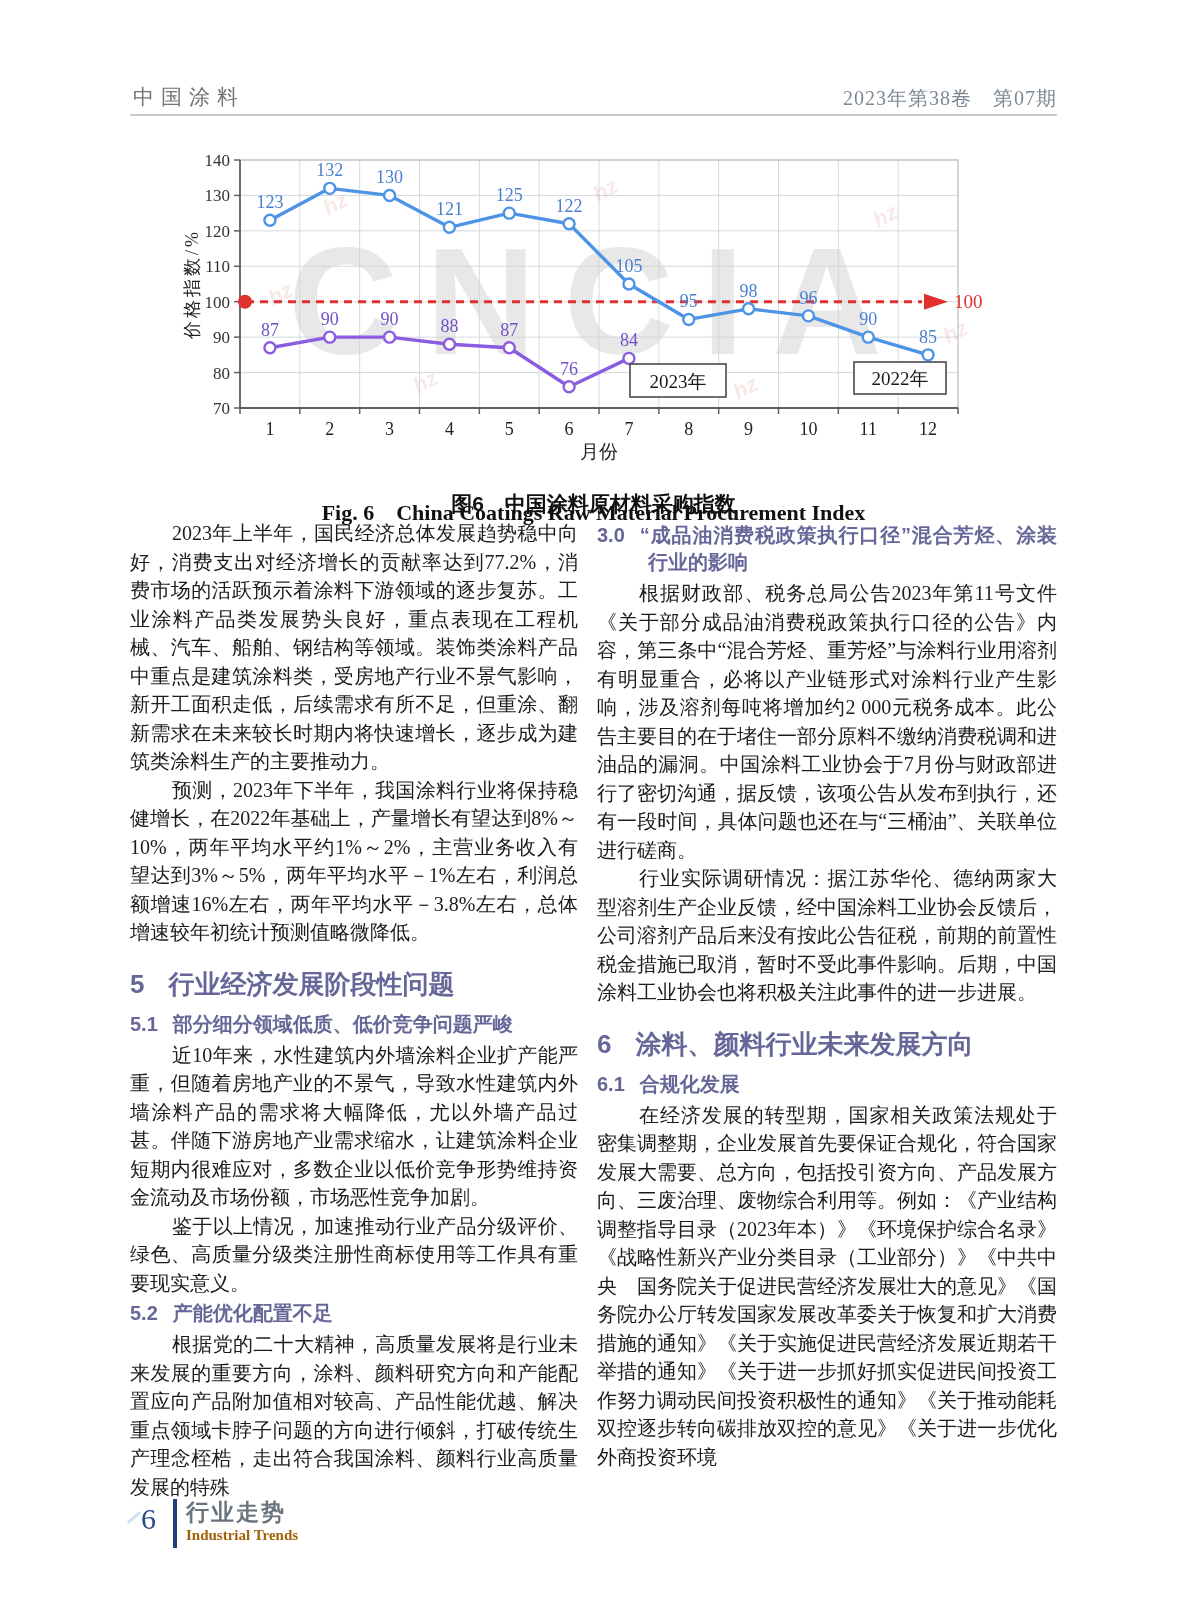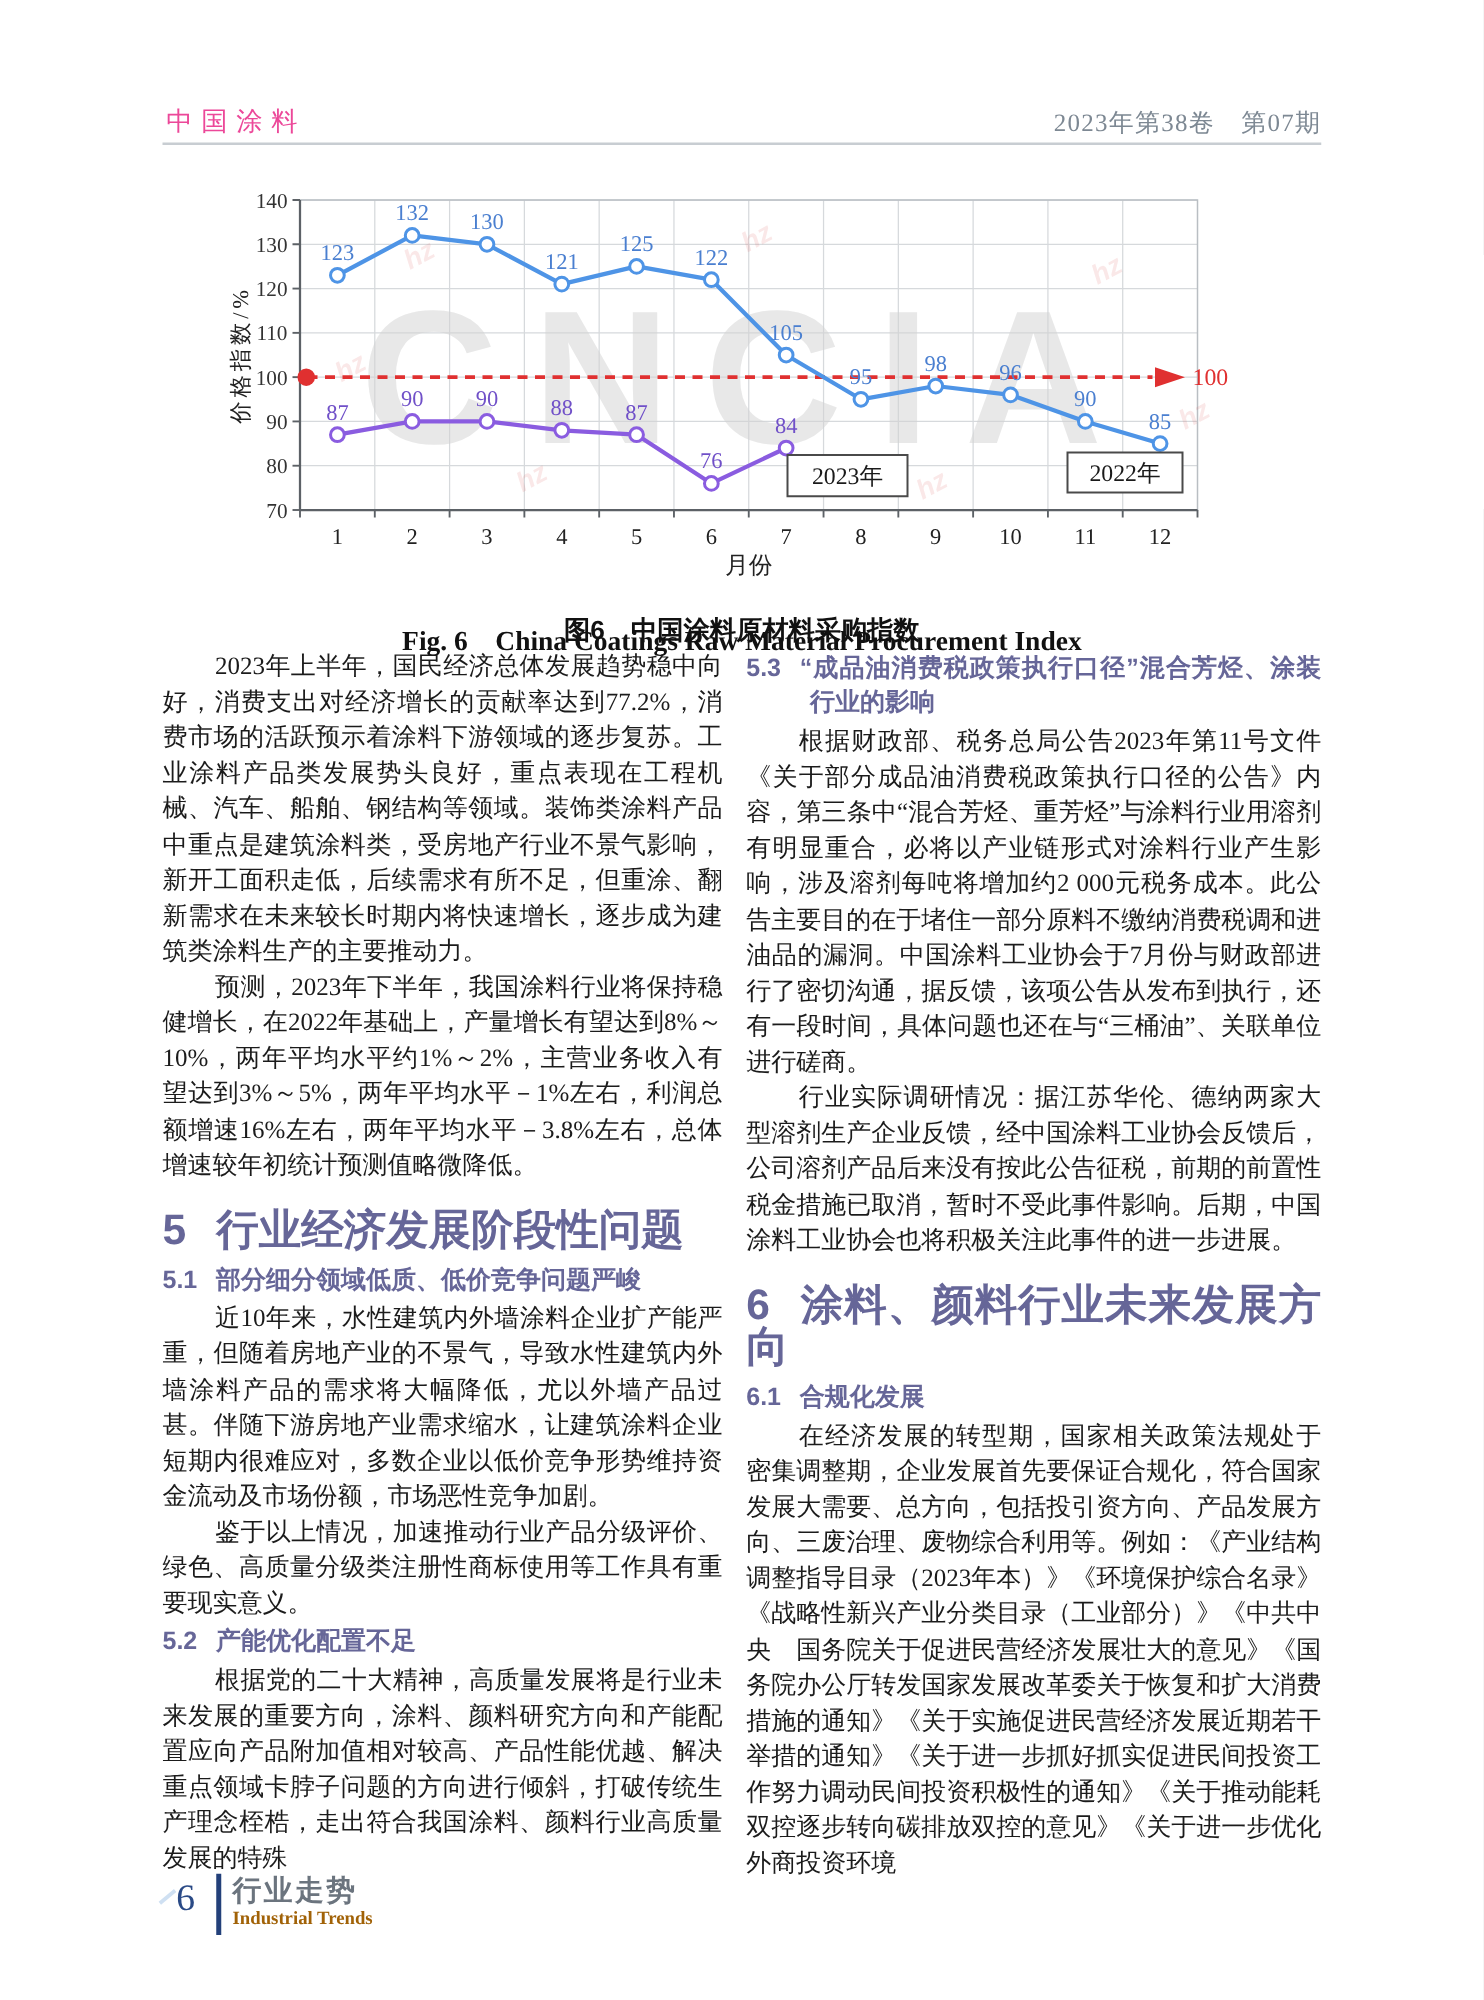--- a/index.html
+++ b/index.html
@@ -1,38 +1,38 @@
 <!DOCTYPE html>
 <html><head>
 <meta charset="utf-8">
 <style>
   html,body{margin:0;padding:0;background:#e8e8e8;}
   .page{position:relative;width:1187px;height:1600px;background:#ffffff;margin:0 auto;
         font-family:"Liberation Serif","DejaVu Serif",serif;color:#1b1b1b;overflow:hidden;}
 
   
-  .journal-title{position:absolute;left:133px;top:83px;font-size:21px;letter-spacing:7px;color:#ec4899;}
+  .journal-title{position:absolute;left:133px;top:83px;font-size:21px;letter-spacing:7px;color:#737373;}
   .issue-info{position:absolute;top:85px;right:130px;font-size:20px;color:#7d8893;letter-spacing:1px;text-align:right;}
   .header-rule{position:absolute;left:130px;top:114px;width:927px;height:2px;background:#c8cdd2;}
 
   
   .chart-wrap{position:absolute;left:178px;top:146px;width:830px;height:322px;}
   .cap-zh{position:absolute;left:130px;top:490px;width:927px;text-align:center;
           font-family:"Liberation Sans","DejaVu Sans",sans-serif;font-weight:bold;font-size:21px;color:#111;}
   .cap-en{position:absolute;left:130px;top:498px;width:927px;text-align:center;
           font-family:"Liberation Serif","DejaVu Serif",serif;font-weight:bold;font-size:22px;color:#111;}
 
   
   .col{position:absolute;top:519px;font-size:20px;line-height:28.5px;text-align:justify;}
   .col-left{left:130px;width:448px;}
   .col-right{left:597px;width:460px;}
   .para{margin:0;text-indent:2.1em;}
   .para.noindent{text-indent:0;}
   .sec2{font-family:"Liberation Sans","DejaVu Sans",sans-serif;font-weight:bold;color:#666698;
-        font-size:34px;line-height:34px;margin:20px 0 10px;text-indent:0;}
+        font-size:26px;line-height:34px;margin:20px 0 10px;text-indent:0;}
   .sec2 .num{margin-right:24px;}
   .sec3{font-family:"Liberation Sans","DejaVu Sans",sans-serif;font-weight:bold;color:#666698;
         font-size:20px;line-height:27px;margin:3px 0;padding-left:2.55em;text-indent:-2.55em;}
   .sec3 .num{margin-right:0.75em;}
 
   
   .foot-mark{position:absolute;left:126px;top:1516px;width:16px;height:3px;background:#cfe0f2;transform:rotate(-40deg);}
   .foot-num{position:absolute;left:141px;top:1502px;font-size:30px;color:#2a4a86;}
   .foot-bar{position:absolute;left:173px;top:1499px;width:4px;height:49px;background:#23407a;}
   .foot-zh{position:absolute;left:186px;top:1497px;font-family:"Liberation Sans","DejaVu Sans",sans-serif;
@@ -181,21 +181,21 @@
       <div class="para">2023年上半年，国民经济总体发展趋势稳中向好，消费支出对经济增长的贡献率达到77.2%，消费市场的活跃预示着涂料下游领域的逐步复苏。工业涂料产品类发展势头良好，重点表现在工程机械、汽车、船舶、钢结构等领域。装饰类涂料产品中重点是建筑涂料类，受房地产行业不景气影响，新开工面积走低，后续需求有所不足，但重涂、翻新需求在未来较长时期内将快速增长，逐步成为建筑类涂料生产的主要推动力。</div>
       <div class="para">预测，2023年下半年，我国涂料行业将保持稳健增长，在2022年基础上，产量增长有望达到8%～10%，两年平均水平约1%～2%，主营业务收入有望达到3%～5%，两年平均水平－1%左右，利润总额增速16%左右，两年平均水平－3.8%左右，总体增速较年初统计预测值略微降低。</div>
       <div class="sec2"><span class="num">5</span><span>行业经济发展阶段性问题</span></div>
       <div class="sec3"><span class="num">5.1</span><span>部分细分领域低质、低价竞争问题严峻</span></div>
       <div class="para">近10年来，水性建筑内外墙涂料企业扩产能严重，但随着房地产业的不景气，导致水性建筑内外墙涂料产品的需求将大幅降低，尤以外墙产品过甚。伴随下游房地产业需求缩水，让建筑涂料企业短期内很难应对，多数企业以低价竞争形势维持资金流动及市场份额，市场恶性竞争加剧。</div>
       <div class="para">鉴于以上情况，加速推动行业产品分级评价、绿色、高质量分级类注册性商标使用等工作具有重要现实意义。</div>
       <div class="sec3"><span class="num">5.2</span><span>产能优化配置不足</span></div>
       <div class="para">根据党的二十大精神，高质量发展将是行业未来发展的重要方向，涂料、颜料研究方向和产能配置应向产品附加值相对较高、产品性能优越、解决重点领域卡脖子问题的方向进行倾斜，打破传统生产理念桎梏，走出符合我国涂料、颜料行业高质量发展的特殊</div>
     </div>
   <div class="col col-right">
-      <div class="sec3"><span class="num">5.3</span><span>“成品油消费税政策执行口径”混合芳烃、涂装行业的影响</span></div>
+      <div class="sec3"><span class="num">3.0</span><span>“成品油消费税政策执行口径”混合芳烃、涂装行业的影响</span></div>
       <div class="para">根据财政部、税务总局公告2023年第11号文件《关于部分成品油消费税政策执行口径的公告》内容，第三条中“混合芳烃、重芳烃”与涂料行业用溶剂有明显重合，必将以产业链形式对涂料行业产生影响，涉及溶剂每吨将增加约2 000元税务成本。此公告主要目的在于堵住一部分原料不缴纳消费税调和进油品的漏洞。中国涂料工业协会于7月份与财政部进行了密切沟通，据反馈，该项公告从发布到执行，还有一段时间，具体问题也还在与“三桶油”、关联单位进行磋商。</div>
       <div class="para">行业实际调研情况：据江苏华伦、德纳两家大型溶剂生产企业反馈，经中国涂料工业协会反馈后，公司溶剂产品后来没有按此公告征税，前期的前置性税金措施已取消，暂时不受此事件影响。后期，中国涂料工业协会也将积极关注此事件的进一步进展。</div>
       <div class="sec2"><span class="num">6</span><span>涂料、颜料行业未来发展方向</span></div>
       <div class="sec3"><span class="num">6.1</span><span>合规化发展</span></div>
       <div class="para">在经济发展的转型期，国家相关政策法规处于密集调整期，企业发展首先要保证合规化，符合国家发展大需要、总方向，包括投引资方向、产品发展方向、三废治理、废物综合利用等。例如：《产业结构调整指导目录（2023年本）》《环境保护综合名录》《战略性新兴产业分类目录（工业部分）》《中共中央　国务院关于促进民营经济发展壮大的意见》《国务院办公厅转发国家发展改革委关于恢复和扩大消费措施的通知》《关于实施促进民营经济发展近期若干举措的通知》《关于进一步抓好抓实促进民间投资工作努力调动民间投资积极性的通知》《关于推动能耗双控逐步转向碳排放双控的意见》《关于进一步优化外商投资环境</div>
     </div>
 
   <div class="foot-mark"></div>
   <div class="foot-num">6</div>
   <div class="foot-bar"></div>

